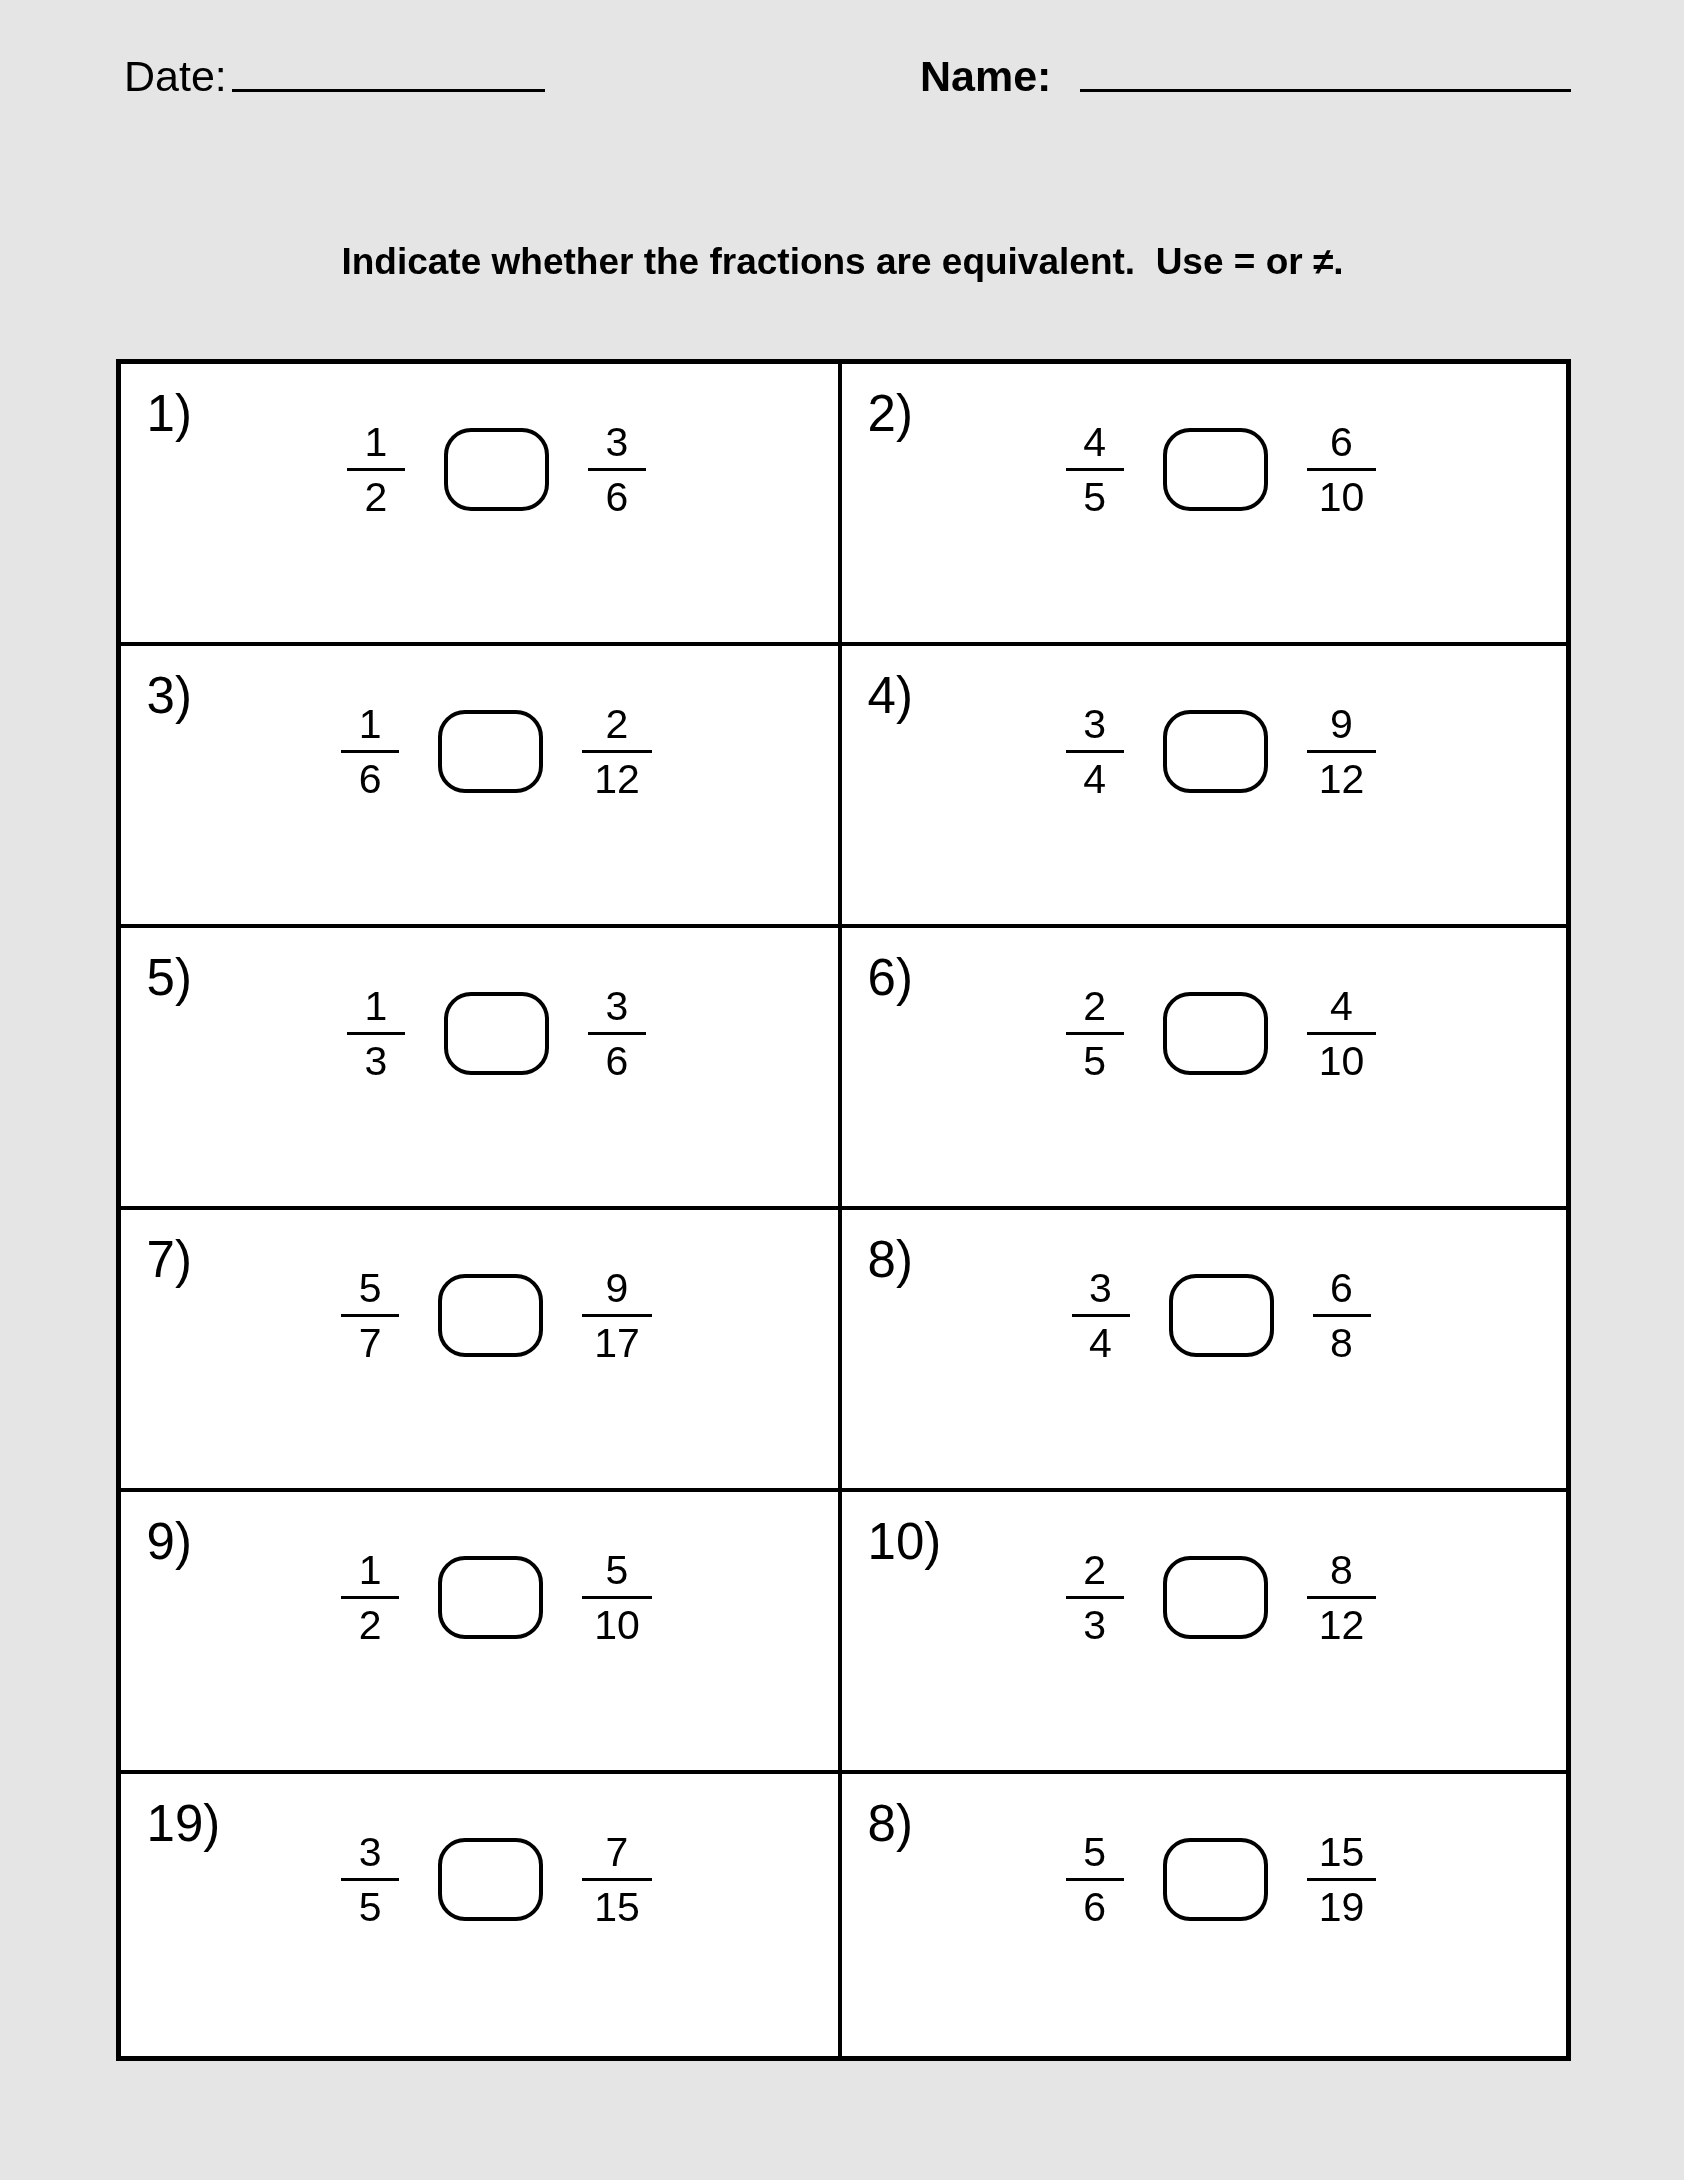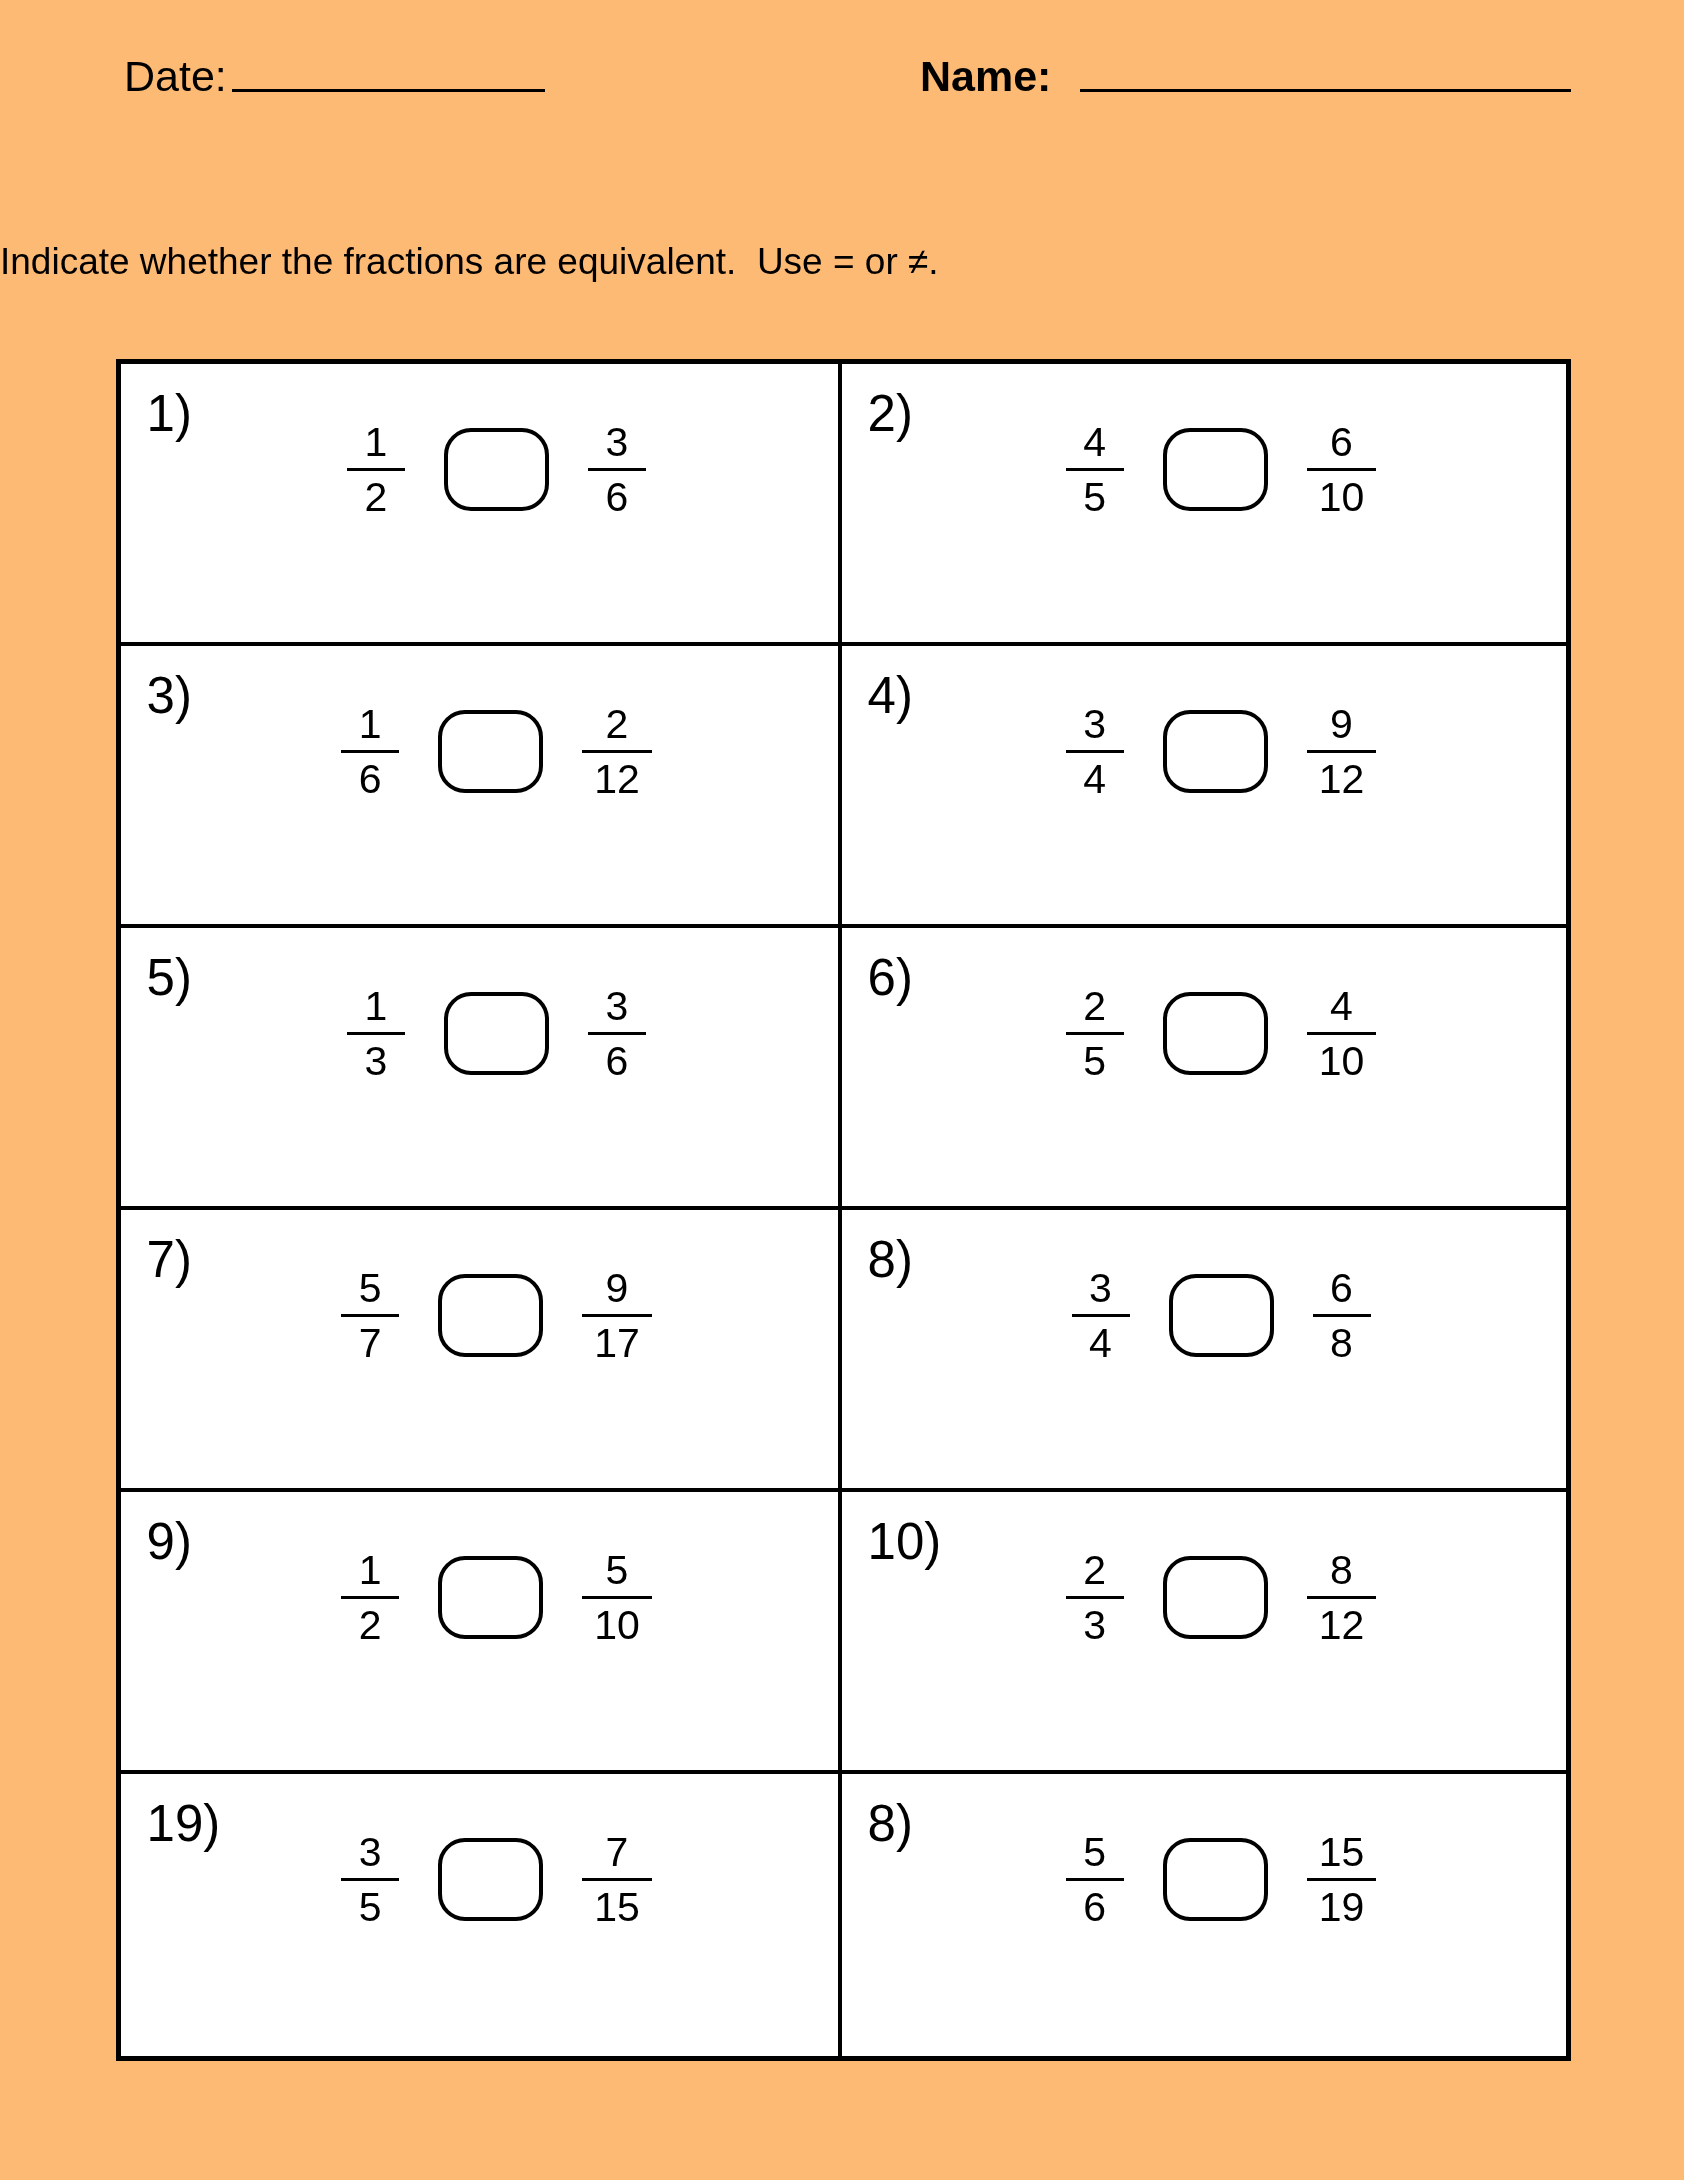--- a/index.html
+++ b/index.html
@@ -1,21 +1,21 @@
 <!DOCTYPE html>
 <html style="font-size:13.6px"><head>
 <meta charset="utf-8">
 <style>
   * { margin: 0; padding: 0; box-sizing: border-box; }
   html, body { background: #888; }
   #page {
     position: relative;
     width: 1685px;
     height: 2181px;
-    background: #fdba74;
+    background: #e5e5e5;
     font-family: "Liberation Sans", sans-serif;
     color: #000000;
     overflow: hidden;
   }
 
   
   .field-label {
     position: absolute;
     font-size: 43px;
     line-height: 1;
@@ -42,24 +42,25 @@
     font-weight: bold;
     line-height: 1;
     letter-spacing: -0.9px;
     transform: scaleX(0.72);
     transform-origin: 50% 50%;
     white-space: nowrap;
   }
   #instruction {
     position: absolute;
     left: 0; right: 0; top: 240px;
-    text-align: left;
+    text-align: center;
     font-size: 37px;
     line-height: 1.2;
     white-space: pre;
+    font-weight: bold;
   }
 
   
   #grid {
     position: absolute;
     left: 116px;
     top: 359px;
     border: 5.1px solid #000;
     display: grid;
     grid-template-columns: 721px 724px;

